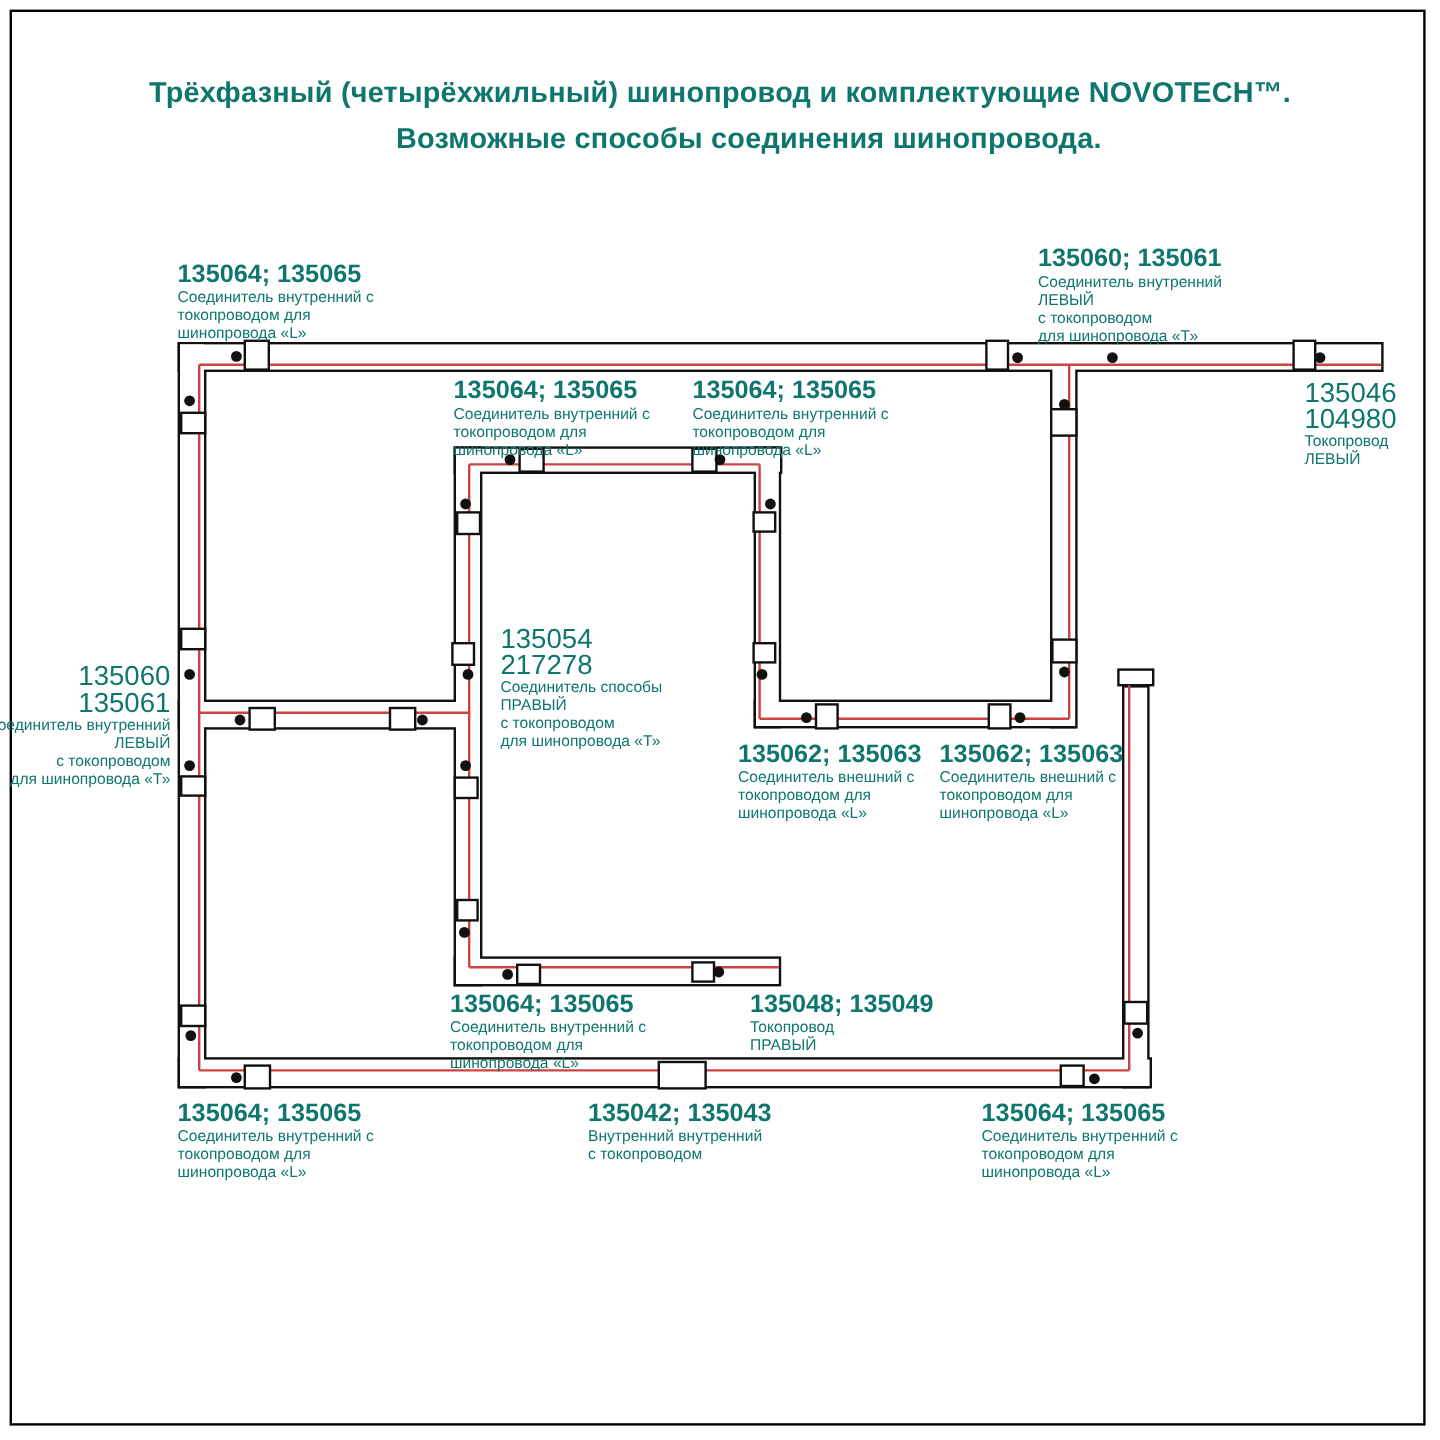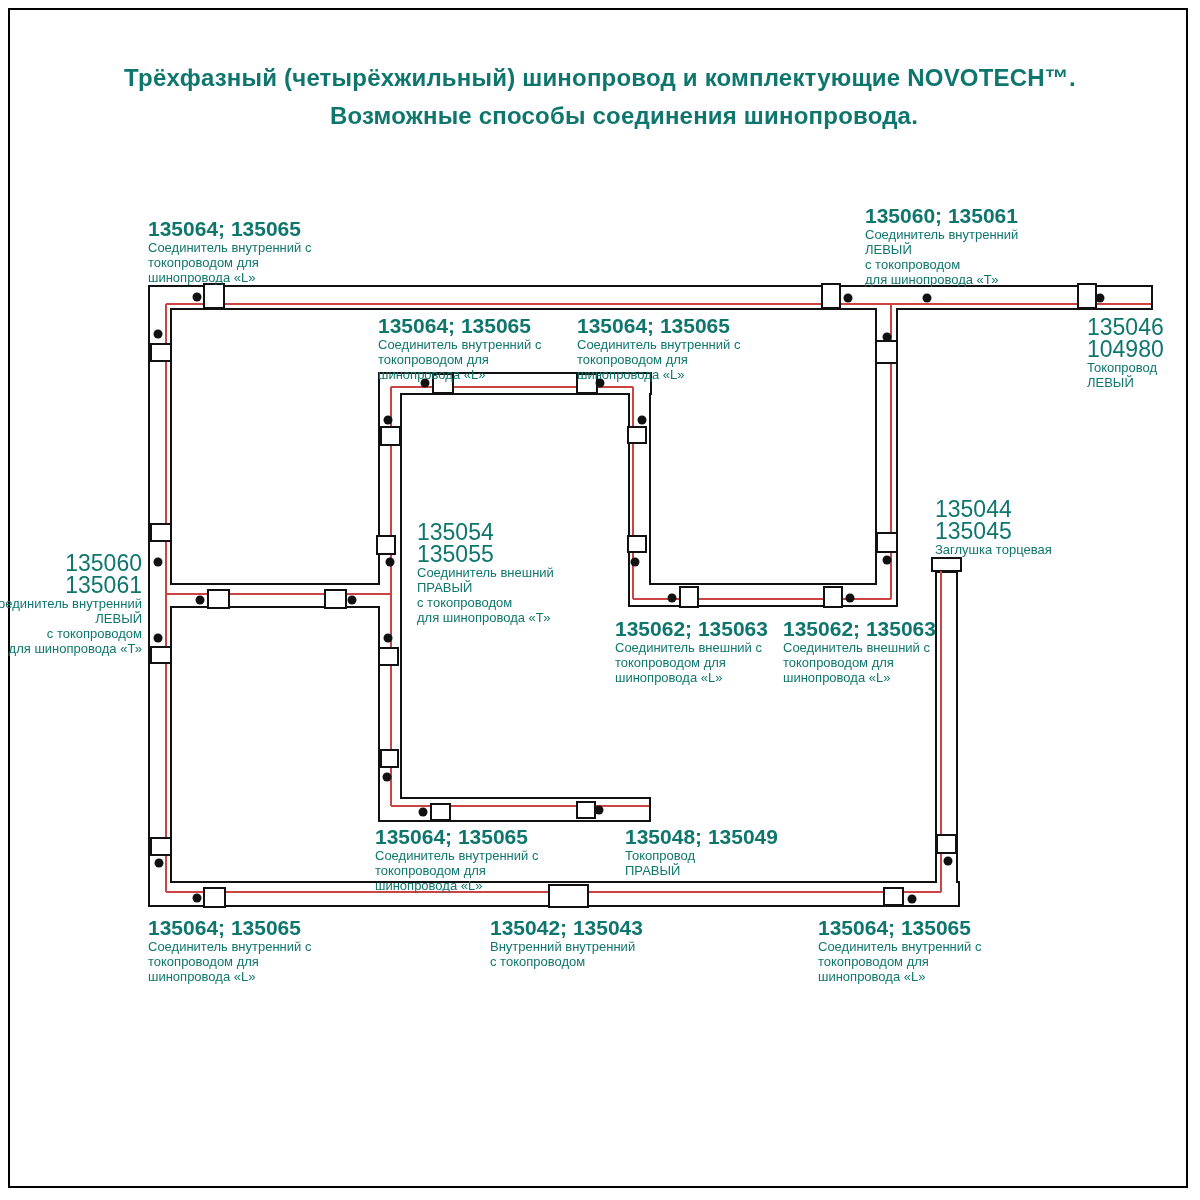--- a/index.html
+++ b/index.html
@@ -174,32 +174,27 @@
     <div class="code2">135060</div>
     <div class="code2">135061</div>
     <div>Соединитель внутренний</div>
     <div class="b">ЛЕВЫЙ</div>
     <div>с токопроводом</div>
     <div>для шинопровода «Т»</div>
   </div>
 
   <div class="lbl" style="left:417px;top:521px;">
     <div class="code2">135054</div>
-    <div class="code2">135055</div>
-    <div>Соединитель внешний</div>
+    <div class="code2">217278</div>
+    <div>Соединитель способы</div>
     <div class="b">ПРАВЫЙ</div>
     <div>с токопроводом</div>
     <div>для шинопровода «Т»</div>
   </div>
 
-  <div class="lbl" style="left:935px;top:498px;">
-    <div class="code2">135044</div>
-    <div class="code2">135045</div>
-    <div>Заглушка торцевая</div>
-  </div>
 
   <div class="lbl" style="left:615px;top:617px;">
     <div class="code">135062; 135063</div>
     <div>Соединитель внешний с</div>
     <div>токопроводом для</div>
     <div>шинопровода «L»</div>
   </div>
 
   <div class="lbl" style="left:783px;top:617px;">
     <div class="code">135062; 135063</div>

